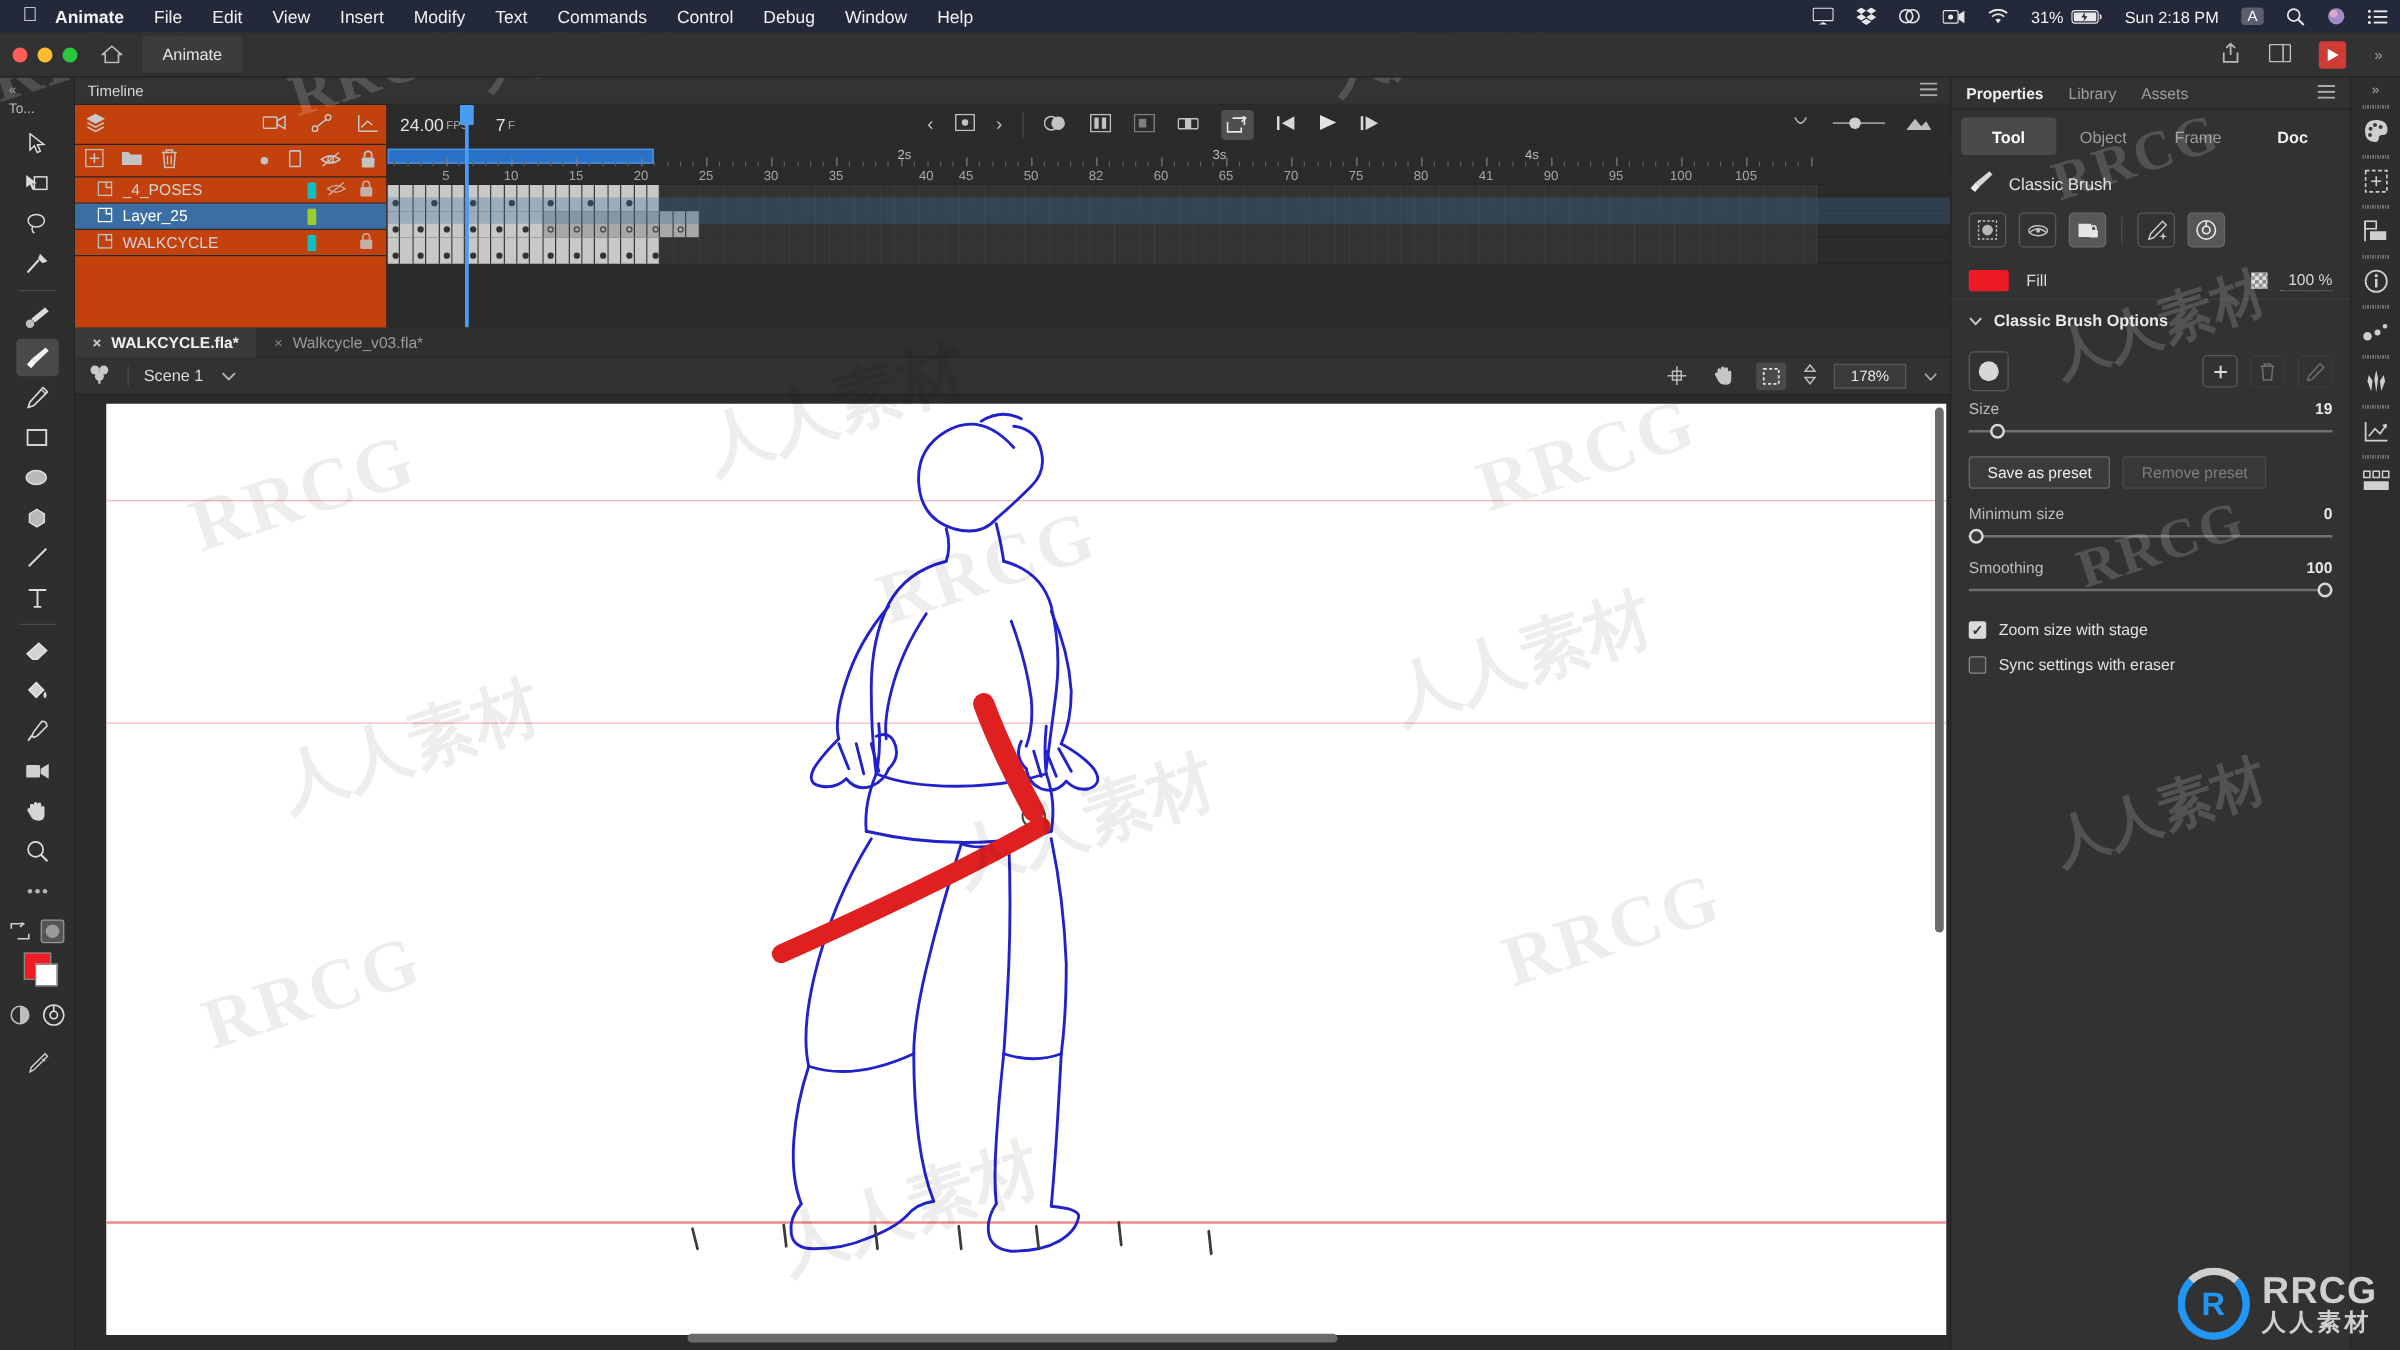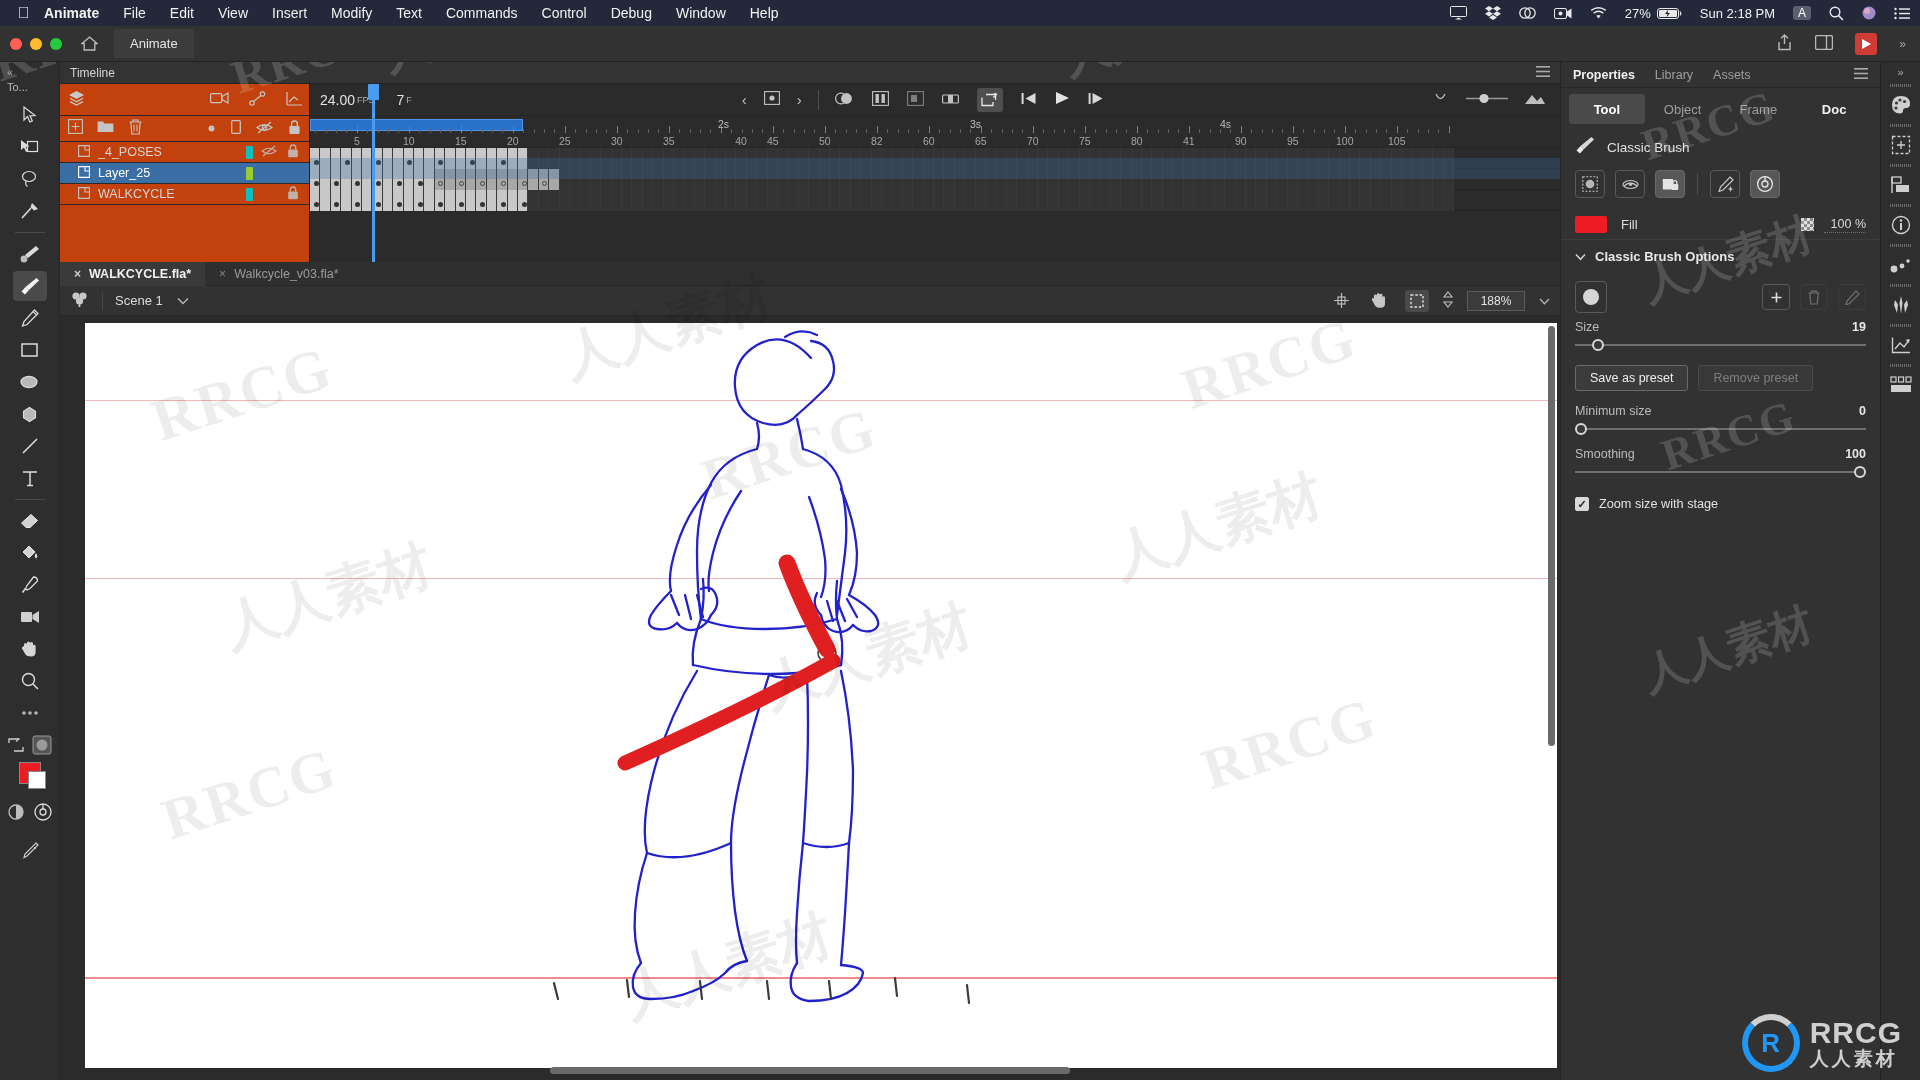--- a/index.html
+++ b/index.html
@@ -297,21 +297,21 @@
           <path d="M13 4.5 L17.5 1.5 L17.5 11.5 L13 8.5 Z" fill="#e8e8e8"></path>
         </svg>
     </span>
     <span class="ri">
       <svg width="17" height="13" viewBox="0 0 17 13">
           <path d="M8.5 11.5 L6.3 8.8 Q8.5 7.2 10.7 8.8 Z" fill="#e8e8e8"></path>
           <path d="M3.6 6.3 Q8.5 2.3 13.4 6.3" fill="none" stroke="#e8e8e8" stroke-width="1.4"></path>
           <path d="M1.2 3.4 Q8.5 -1.8 15.8 3.4" fill="none" stroke="#e8e8e8" stroke-width="1.4"></path>
         </svg>
     </span>
-    <span class="ri">27%</span>
+    <span class="ri">31%</span>
     <span class="ri" style="margin-left:6px;">
       <svg width="25" height="13" viewBox="0 0 25 13">
           <rect x="0.5" y="1.5" width="21" height="10" rx="2.5" fill="none" stroke="#e8e8e8"></rect>
           <rect x="2" y="3" width="18" height="7" rx="1" fill="#e8e8e8"></rect>
           <path d="M11 2.8 L8 7 L10.5 7 L9.5 10.5 L13 6 L10.7 6 Z" fill="#23283a"></path>
           <path d="M23 4.6 Q24.6 6.5 23 8.4" fill="none" stroke="#e8e8e8" stroke-width="1.2"></path>
         </svg>
     </span>
     <span class="ri">Sun 2:18 PM</span>
     <span class="ri">
@@ -1363,21 +1363,21 @@
         <svg width="16" height="16" viewBox="0 0 16 16">
             <rect x="2" y="2" width="12" height="12" fill="none" stroke="#e0e0e0" stroke-width="1.4" stroke-dasharray="2.5 1.8"></rect>
           </svg>
       </span>
       <span>
         <svg width="10" height="17" viewBox="0 0 10 17">
             <path d="M5 1 L9 6 L1 6 Z" fill="none" stroke="#bdbdbd" stroke-width="1.2"></path>
             <path d="M5 16 L9 11 L1 11 Z" fill="none" stroke="#bdbdbd" stroke-width="1.2"></path>
           </svg>
       </span>
-      <span class="zoombox">188%</span>
+      <span class="zoombox">178%</span>
       <span>
         <svg width="11" height="7" viewBox="0 0 11 7">
             <path d="M1 1 L5.5 5.8 L10 1" fill="none" stroke="#b0b0b0" stroke-width="1.4"></path>
           </svg>
       </span>
     </span>
   </div>
 
   <div class="canvaswrap">
     <div class="stage">
@@ -1607,20 +1607,24 @@
       </div>
       <div class="track">
         <div class="knob" style="left:calc(100% - 12px);"></div>
       </div>
     </div>
 
     <div class="ckrow" style="margin-top:8px;">
       <span class="ck on">✓</span>
       <span class="cl">Zoom size with stage</span>
     </div>
+    <div class="ckrow">
+      <span class="ck"></span>
+      <span class="cl">Sync settings with eraser</span>
+    </div>
   </div>
 
   <div class="rightrail">
     <span class="rr-collapse">»</span>
     <span class="rr-ic">
       <svg width="22" height="20" viewBox="0 0 22 20">
           <path d="M11 1 Q20 1 20 9 Q20 13 16 13 Q13 13 13 15.5 Q13 18.5 10 18.5 Q2 18.5 2 10 Q2 1 11 1 Z" fill="#cfcfcf"></path>
           <circle cx="6.5" cy="8" r="1.6" fill="#3a3a3a"></circle>
           <circle cx="10" cy="5" r="1.6" fill="#3a3a3a"></circle>
           <circle cx="14.5" cy="6.5" r="1.6" fill="#3a3a3a"></circle>

